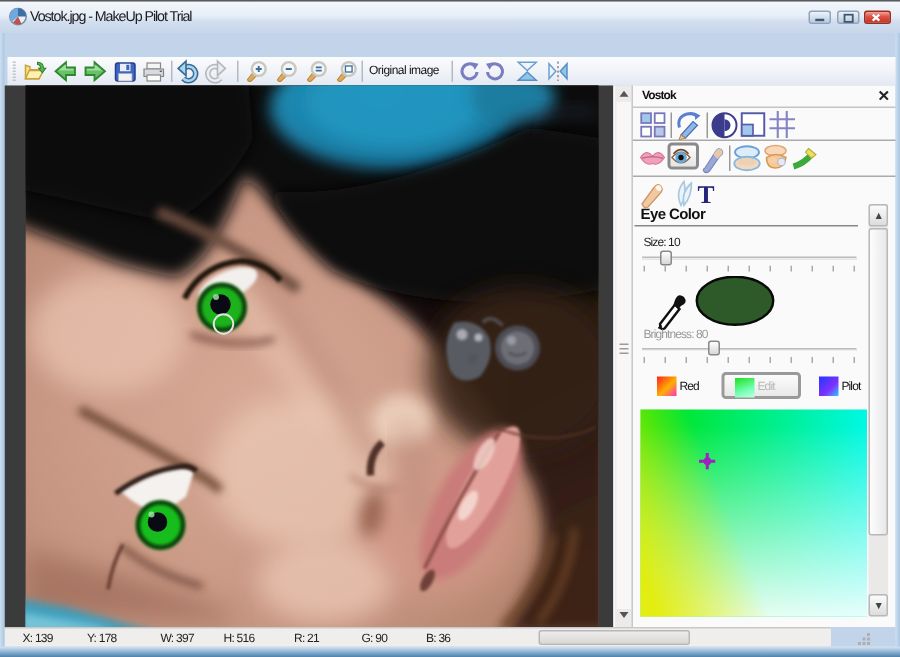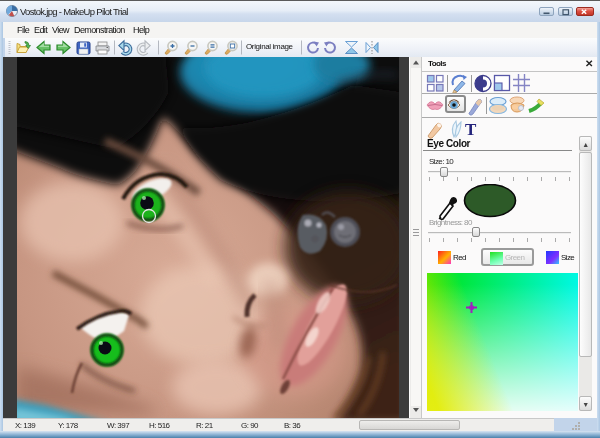--- a/index.html
+++ b/index.html
@@ -64,27 +64,20 @@
     </svg>
     <div id="title-text">Vostok.jpg - MakeUp Pilot Trial</div>
     <div class="winbtn" id="btn-min"></div>
     <div class="winbtn" id="btn-max"></div>
     <div class="winbtn" id="btn-close"></div>
     <svg width="64" height="22" style="position:absolute;left:536px;top:0">
       <rect x="7.5" y="11.5" width="6" height="1.6" fill="#42576d"></rect>
       <rect x="27" y="8.8" width="5.5" height="4.8" fill="none" stroke="#42576d" stroke-width="1.2"></rect>
       <path d="M45.8,8.8 L50.2,12.8 M50.2,8.8 L45.8,12.8" stroke="#fff" stroke-width="1.5"></path>
     </svg>
-  </div>
-  <div id="menubar">
-    <span style="left:14px">File</span>
-    <span style="left:31px">Edit</span>
-    <span style="left:49px">View</span>
-    <span style="left:71px">Demonstration</span>
-    <span style="left:130px">Help</span>
   </div>
   <div id="toolbar">
     <svg width="594" height="19" style="position:absolute;left:0;top:0">
 
       <line x1="4.5" y1="3" x2="4.5" y2="16" stroke="#c0c4cc" stroke-width="2" stroke-dasharray="1,1"></line>
 
       <g transform="translate(11,2.5)">
         <path d="M1,4 L1,12 L10,12 L12,6 L4,6 L4,4 L1,3 Z" fill="#f6e386" stroke="#c8a23a" stroke-width="1"></path>
         <path d="M1,12 L3.5,6.5 L13,6.5 L10,12 Z" fill="#fdf0b0" stroke="#c8a23a" stroke-width="1"></path>
         <path d="M9,1 Q13,1 13,5 L14.5,5 L12.2,8 L9.8,5 L11,5 Q11,2.5 9,2.5 Z" fill="#53b953" stroke="#2c7d2c" stroke-width="0.7"></path>
@@ -292,21 +285,21 @@
       <path d="M3,7.5 L9,7.5 L6,3.5 Z" fill="#555"></path>
       <path d="M3,351 L9,351 L6,355 Z" fill="#555"></path>
       <g fill="#9a9a9a">
         <rect x="3" y="172" width="6" height="1"></rect>
         <rect x="3" y="175" width="6" height="1"></rect>
         <rect x="3" y="178" width="6" height="1"></rect>
       </g>
     </svg>
   </div>
   <div id="panel">
-    <span style="position:absolute;left:6px;top:2px;font-weight:bold;color:#111">Tools</span>
+    <span style="position:absolute;left:6px;top:2px;font-weight:bold;color:#111">Vostok</span>
     <span style="position:absolute;left:163px;top:1px;font-weight:bold;font-size:10px;color:#222">✕</span>
     <div class="hline" style="left:0;top:13.5px;width:176px;background:#c4c4c4"></div>
 
     <svg width="176" height="22" style="position:absolute;left:0;top:16px">
       <g stroke="#7878b8" fill="none" stroke-width="1.2">
         <rect x="5.5" y="2.5" width="6.5" height="6.5" fill="#9fc8ec"></rect>
         <rect x="14.5" y="2.5" width="6.5" height="6.5" fill="#fff"></rect>
         <rect x="5.5" y="11.5" width="6.5" height="6.5" fill="#fff"></rect>
         <rect x="14.5" y="11.5" width="6.5" height="6.5" fill="#b8c8ea"></rect>
       </g>
@@ -426,23 +419,23 @@
           <line x1="113.5" y1="0" x2="113.5" y2="4"></line>
           <line x1="127.5" y1="0" x2="127.5" y2="4"></line>
           <line x1="141.5" y1="0" x2="141.5" y2="4"></line>
       </g>
     </svg>
 
     <div class="swatch" style="left:16px;top:194px;background:linear-gradient(135deg,#ff2020,#ffb000 55%,#ff30c0)"></div>
     <span style="position:absolute;left:31px;top:196px;color:#111">Red</span>
     <div id="swGreenBtn"></div>
     <div class="swatch" style="left:68px;top:194.5px;background:linear-gradient(160deg,#20e020,#70ffb0 60%,#c0ffe8)"></div>
-    <span style="position:absolute;left:83px;top:196px;color:#b8b8b8">Green</span>
+    <span style="position:absolute;left:83px;top:196px;color:#b8b8b8">Edit</span>
     <div class="swatch" style="left:124px;top:194px;background:linear-gradient(135deg,#2038ff,#8030ff 60%,#30c8ff)"></div>
-    <span style="position:absolute;left:139px;top:196px;color:#111">Size</span>
+    <span style="position:absolute;left:139px;top:196px;color:#111">Pilot</span>
     <div id="gradpick"></div>
     <svg width="11" height="11" style="position:absolute;left:44px;top:245px">
       <path d="M5.5,0 L5.5,11 M0,5.5 L11,5.5" stroke="#a020c0" stroke-width="2"></path>
       <circle cx="5.5" cy="5.5" r="2" fill="none" stroke="#a020c0" stroke-width="1.2"></circle>
     </svg>
     <div id="pscroll">
       <div class="arr" style="top:0">▲</div>
       <div class="pthumb"></div>
       <div class="arr" style="bottom:0">▼</div>
     </div>

